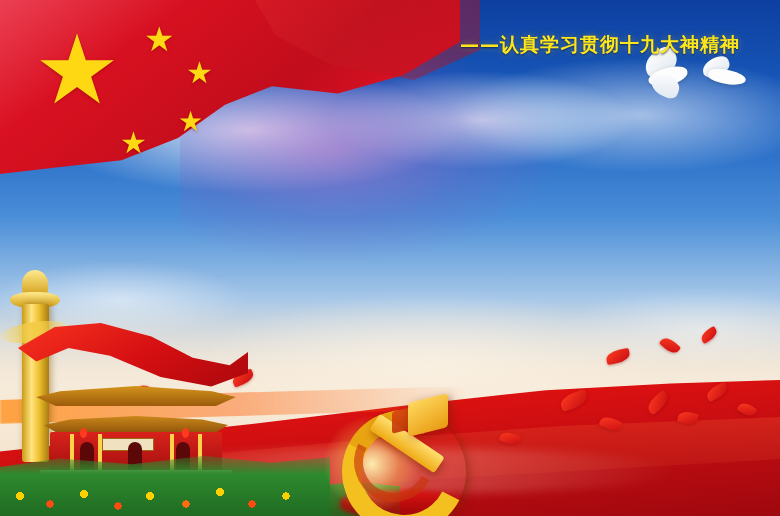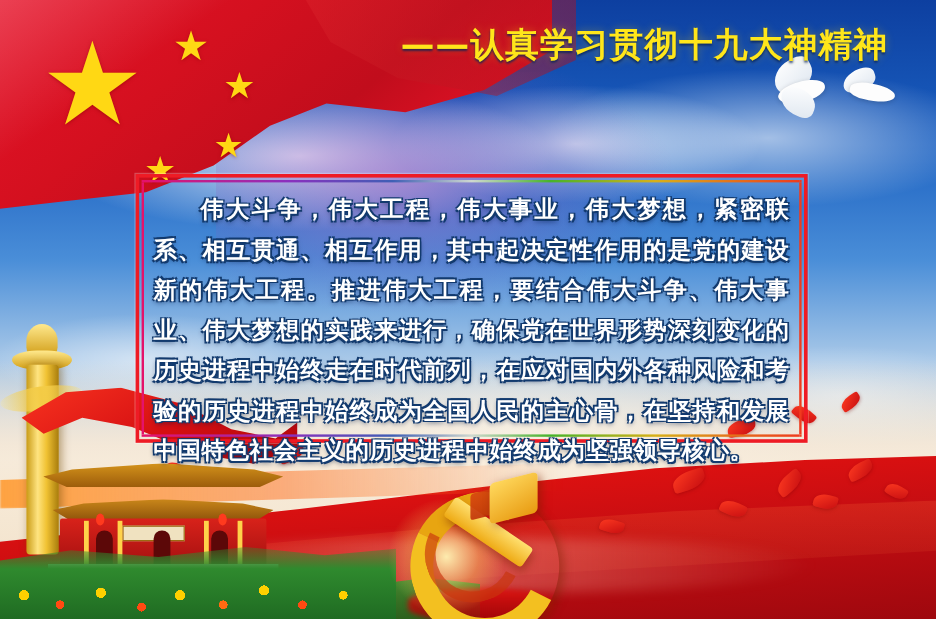--- a/index.html
+++ b/index.html
@@ -55,21 +55,21 @@
   .dove .wing{position:absolute;background:linear-gradient(160deg,#ffffff,#dfe7f0);}
   .d1{left:634px;top:52px;width:60px;height:46px;}
   .d1 .body{left:14px;top:16px;width:40px;height:17px;transform:rotate(-14deg);}
   .d1 .wing{left:10px;top:-2px;width:34px;height:26px;border-radius:60% 30% 55% 40%;transform:rotate(-28deg);}
   .d1 .wing.b{left:16px;top:22px;width:30px;height:22px;border-radius:40% 55% 30% 60%;transform:rotate(22deg);}
   .d2{left:700px;top:58px;width:52px;height:36px;}
   .d2 .body{left:8px;top:12px;width:38px;height:14px;transform:rotate(12deg);border-radius:50% 50% 60% 40%;}
   .d2 .wing{left:2px;top:0px;width:28px;height:18px;border-radius:60% 35% 50% 40%;transform:rotate(-20deg);}
 
   
-  .headline{position:absolute;right:40px;top:19px;font-size:28px;font-weight:bold;
+  .headline{position:absolute;right:40px;top:32px;font-size:19px;font-weight:bold;
     color:#ffe61a;letter-spacing:1px;white-space:nowrap;
     text-shadow:0 1px 2px rgba(0,30,90,.8),0 0 7px rgba(255,210,0,.35);}
 
   
   .title{position:absolute;left:0;right:0;top:76px;text-align:center;
     font-size:42px;font-weight:bold;letter-spacing:3px;color:#16763a;
     -webkit-text-stroke:5px #ffffff;paint-order:stroke fill;
     text-shadow:2px 3px 5px rgba(60,20,80,.45);white-space:nowrap;}
 
   
@@ -265,19 +265,14 @@
   </div>
   <div class="dove d2">
     <div class="wing"></div>
     <div class="body"></div>
 
   </div>
 
   <div class="headline">——认真学习贯彻十九大神精神</div>
 
 
-  <div class="panel">
-    <div class="panel-body">
-      <p>伟大斗争，伟大工程，伟大事业，伟大梦想，紧密联系、相互贯通、相互作用，其中起决定性作用的是党的建设新的伟大工程。推进伟大工程，要结合伟大斗争、伟大事业、伟大梦想的实践来进行，确保党在世界形势深刻变化的历史进程中始终走在时代前列，在应对国内外各种风险和考验的历史进程中始终成为全国人民的主心骨，在坚持和发展中国特色社会主义的历史进程中始终成为坚强领导核心。</p>
-    </div>
-  </div>
 
 </div>
 
 </body></html>

